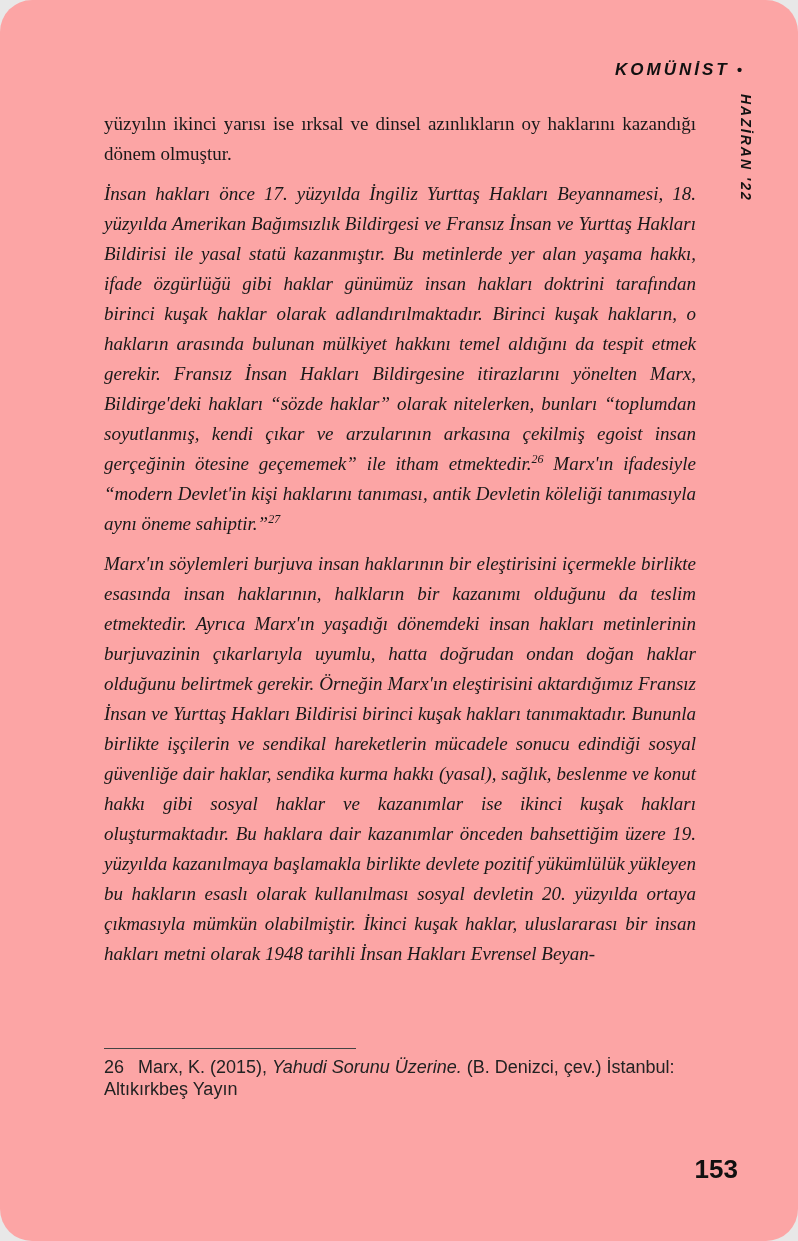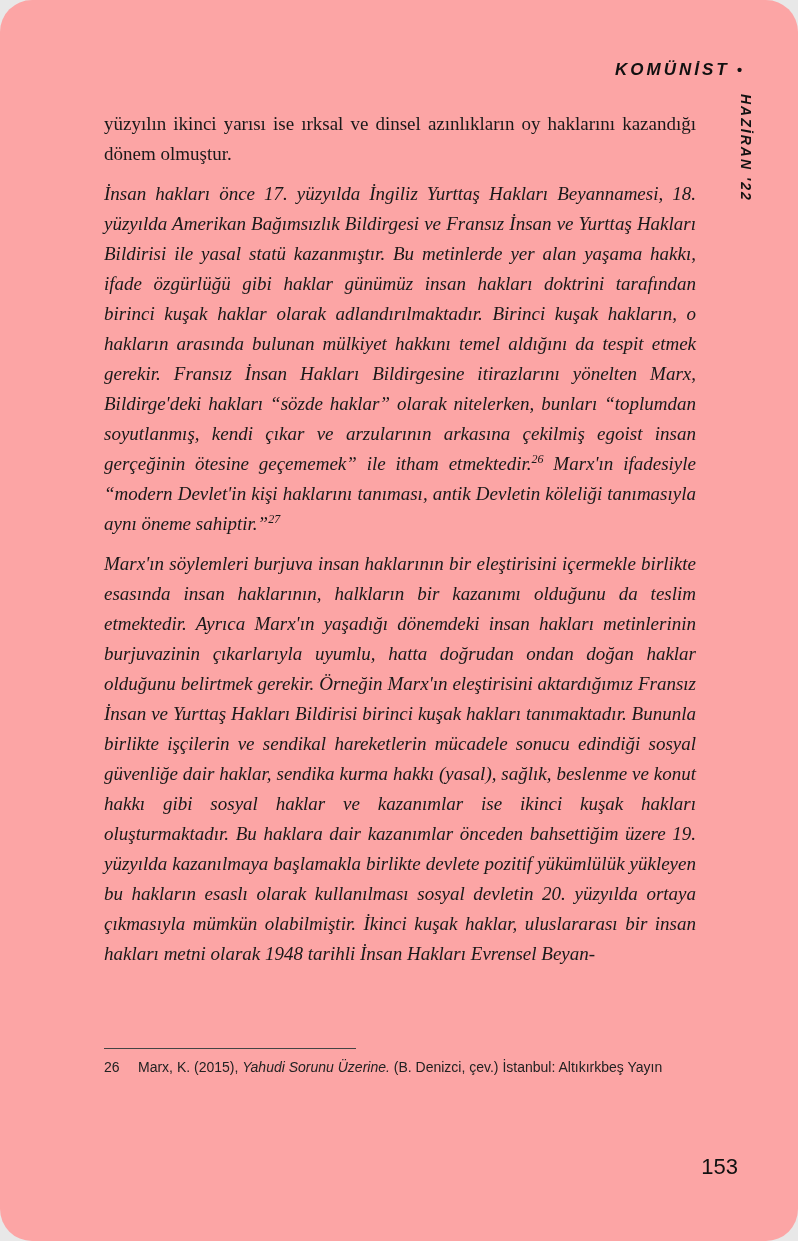--- a/index.html
+++ b/index.html
@@ -59,40 +59,40 @@
     font-size: 12px;
     line-height: 0;
     vertical-align: super;
   }
   .footnotes {
     position: absolute;
     left: 104px;
     top: 1048px;
     width: 592px;
     font-family: "Liberation Sans", sans-serif;
-    font-size: 14px;
+    font-size: 18px;
     line-height: 22px;
     color: #222;
     text-align: left;
   }
   .fn-rule {
     border: none;
     border-top: 1.5px solid #444;
     width: 252px;
     margin: 0 0 7px 0;
   }
   .fn-num { display: inline-block; min-width: 34px; }
   .footnote em { font-style: italic; }
   .page-number {
     position: absolute;
     right: 60px;
     top: 1154px;
     font-family: "Liberation Sans", sans-serif;
-    font-weight: normal;
-    font-size: 22px;
+    font-weight: bold;
+    font-size: 26px;
     color: #111;
   }
 </style>
 </head>
 <body>
 
 <div class="page">
 
   <div class="header">
     <span>KOMÜNİST</span><span class="bullet">•</span>

